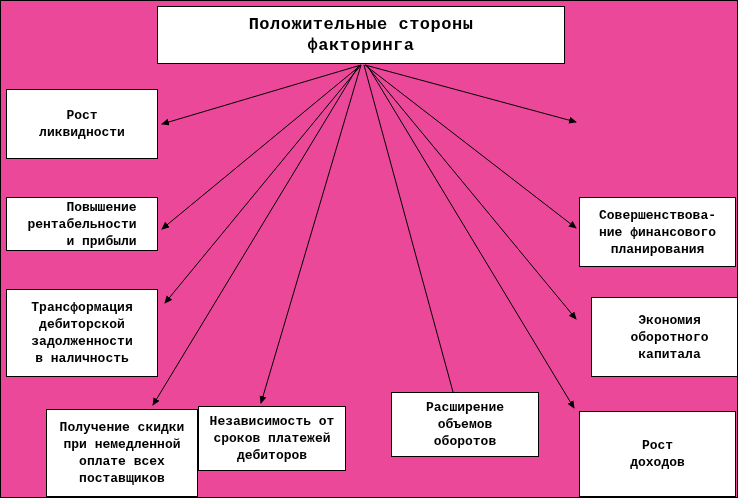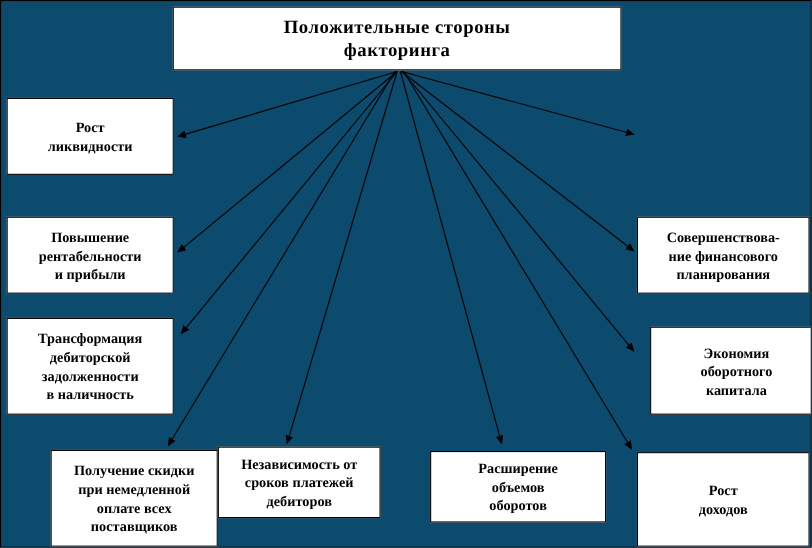--- a/index.html
+++ b/index.html
@@ -1,21 +1,21 @@
 <!DOCTYPE html>
 <html><head>
 <meta charset="utf-8">
 <style>
   html,body{margin:0;padding:0;background:#fff;}
   .canvas{
     position:relative;
     width:736px;height:496px;
-    background:#0c4a6e;
+    background:#ec4899;
     border:1px solid #000;
-    font-family:Liberation Serif, serif;
+    font-family:Liberation Mono, monospace;
     overflow:hidden;
   }
   .edges{
     position:absolute;left:0;top:0;width:100%;height:100%;
     z-index:1;
   }
   .node{
     position:absolute;
     background:#ffffff;
     border:1px solid #000;
@@ -27,25 +27,25 @@
     z-index:2;
     box-sizing:border-box;
   }
   .title-box{
     left:156px;top:5px;width:408px;height:58px;
     font-size:17px;line-height:21px;
     letter-spacing:0.5px;
   }
   .small{font-size:13px;line-height:17px;}
   .n1{left:5px;  top:88px;  width:152px;height:70px;}
-  .n2{left:5px;  top:196px; width:152px;height:70px;}
+  .n2{left:5px;  top:196px; width:152px;height:54px;text-align:right;}
   .n3{left:5px;  top:288px; width:152px;height:88px;}
   .n4{left:8px;  top:408px; width:152px;height:88px;margin-left:37px;}
   .n5{left:197px;top:405px; width:148px;height:65px;}
-  .n6{left:390px;top:409px; width:160px;height:65px;}
+  .n6{left:390px;top:391px; width:148px;height:65px;}
   .n7{left:578px;top:88px;  width:157px;height:70px;}
   .n8{left:578px;top:196px; width:157px;height:70px;}
   .n9{left:578px;top:296px; width:157px;height:80px;margin-left:12px;}
   .n10{left:578px;top:410px;width:157px;height:86px;}
 </style>
 </head>
 <body>
 
 <div class="canvas">
 

